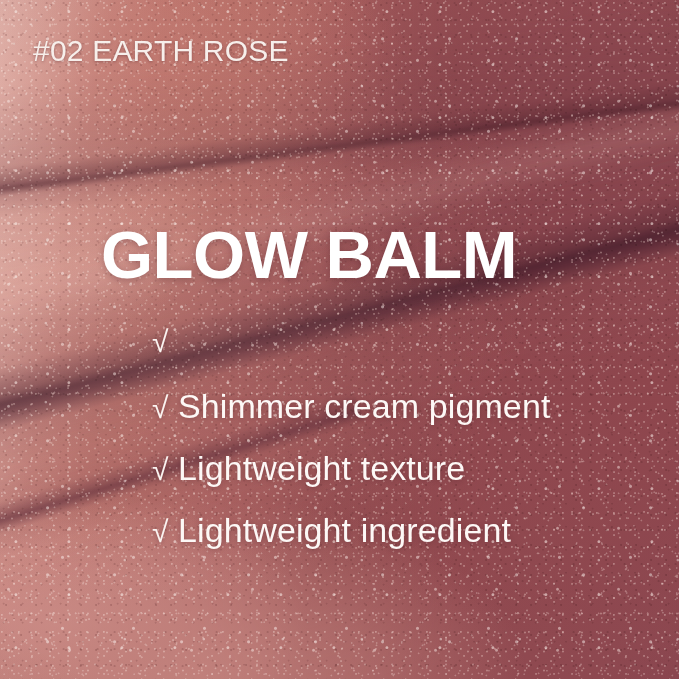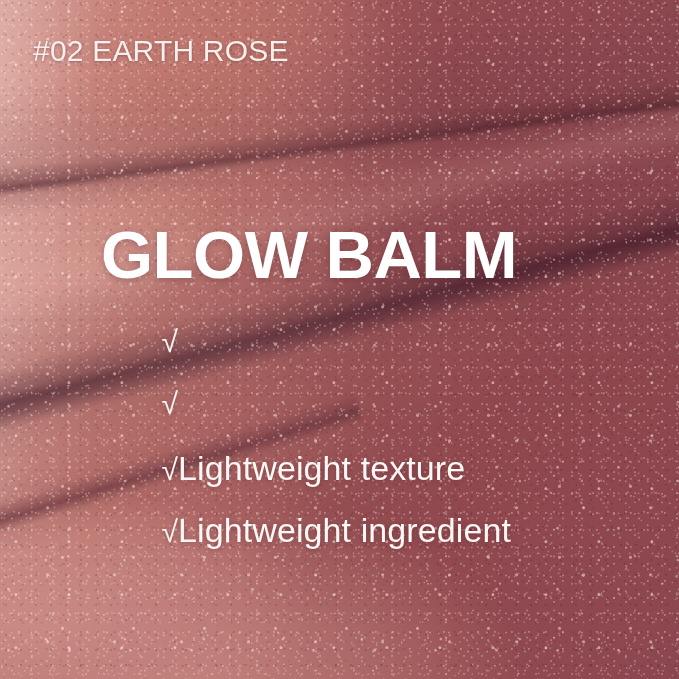--- a/index.html
+++ b/index.html
@@ -1,16 +1,16 @@
 <!DOCTYPE html>
 <html><head>
 <meta charset="utf-8">
 <title>Glow Balm Product Banner</title>
 <style>
-  * { margin:0; padding:0; box-sizing:border-box;text-align:right; }
+  * { margin:0; padding:0; box-sizing:border-box; }
 
   html, body {
     width:679px; height:679px;
     overflow:hidden;
     background:#8f4a4e;
     font-family:"Liberation Sans", sans-serif;
   }
 
   #banner {
     position:relative;
@@ -261,20 +261,21 @@
     <h1 id="product-title">GLOW BALM</h1>
 
     <ul id="feature-list">
 
       <li class="feature-item">
         <span class="feature-check">√</span>
       </li>
 
       <li class="feature-item">
         <span class="feature-check">√</span>
+        <span class="feature-text">Shimmer cream pigment</span>
       </li>
 
       <li class="feature-item">
         <span class="feature-check">√</span>
         <span class="feature-text">Lightweight texture</span>
       </li>
 
       <li class="feature-item">
         <span class="feature-check">√</span>
         <span class="feature-text">Lightweight ingredient</span>

